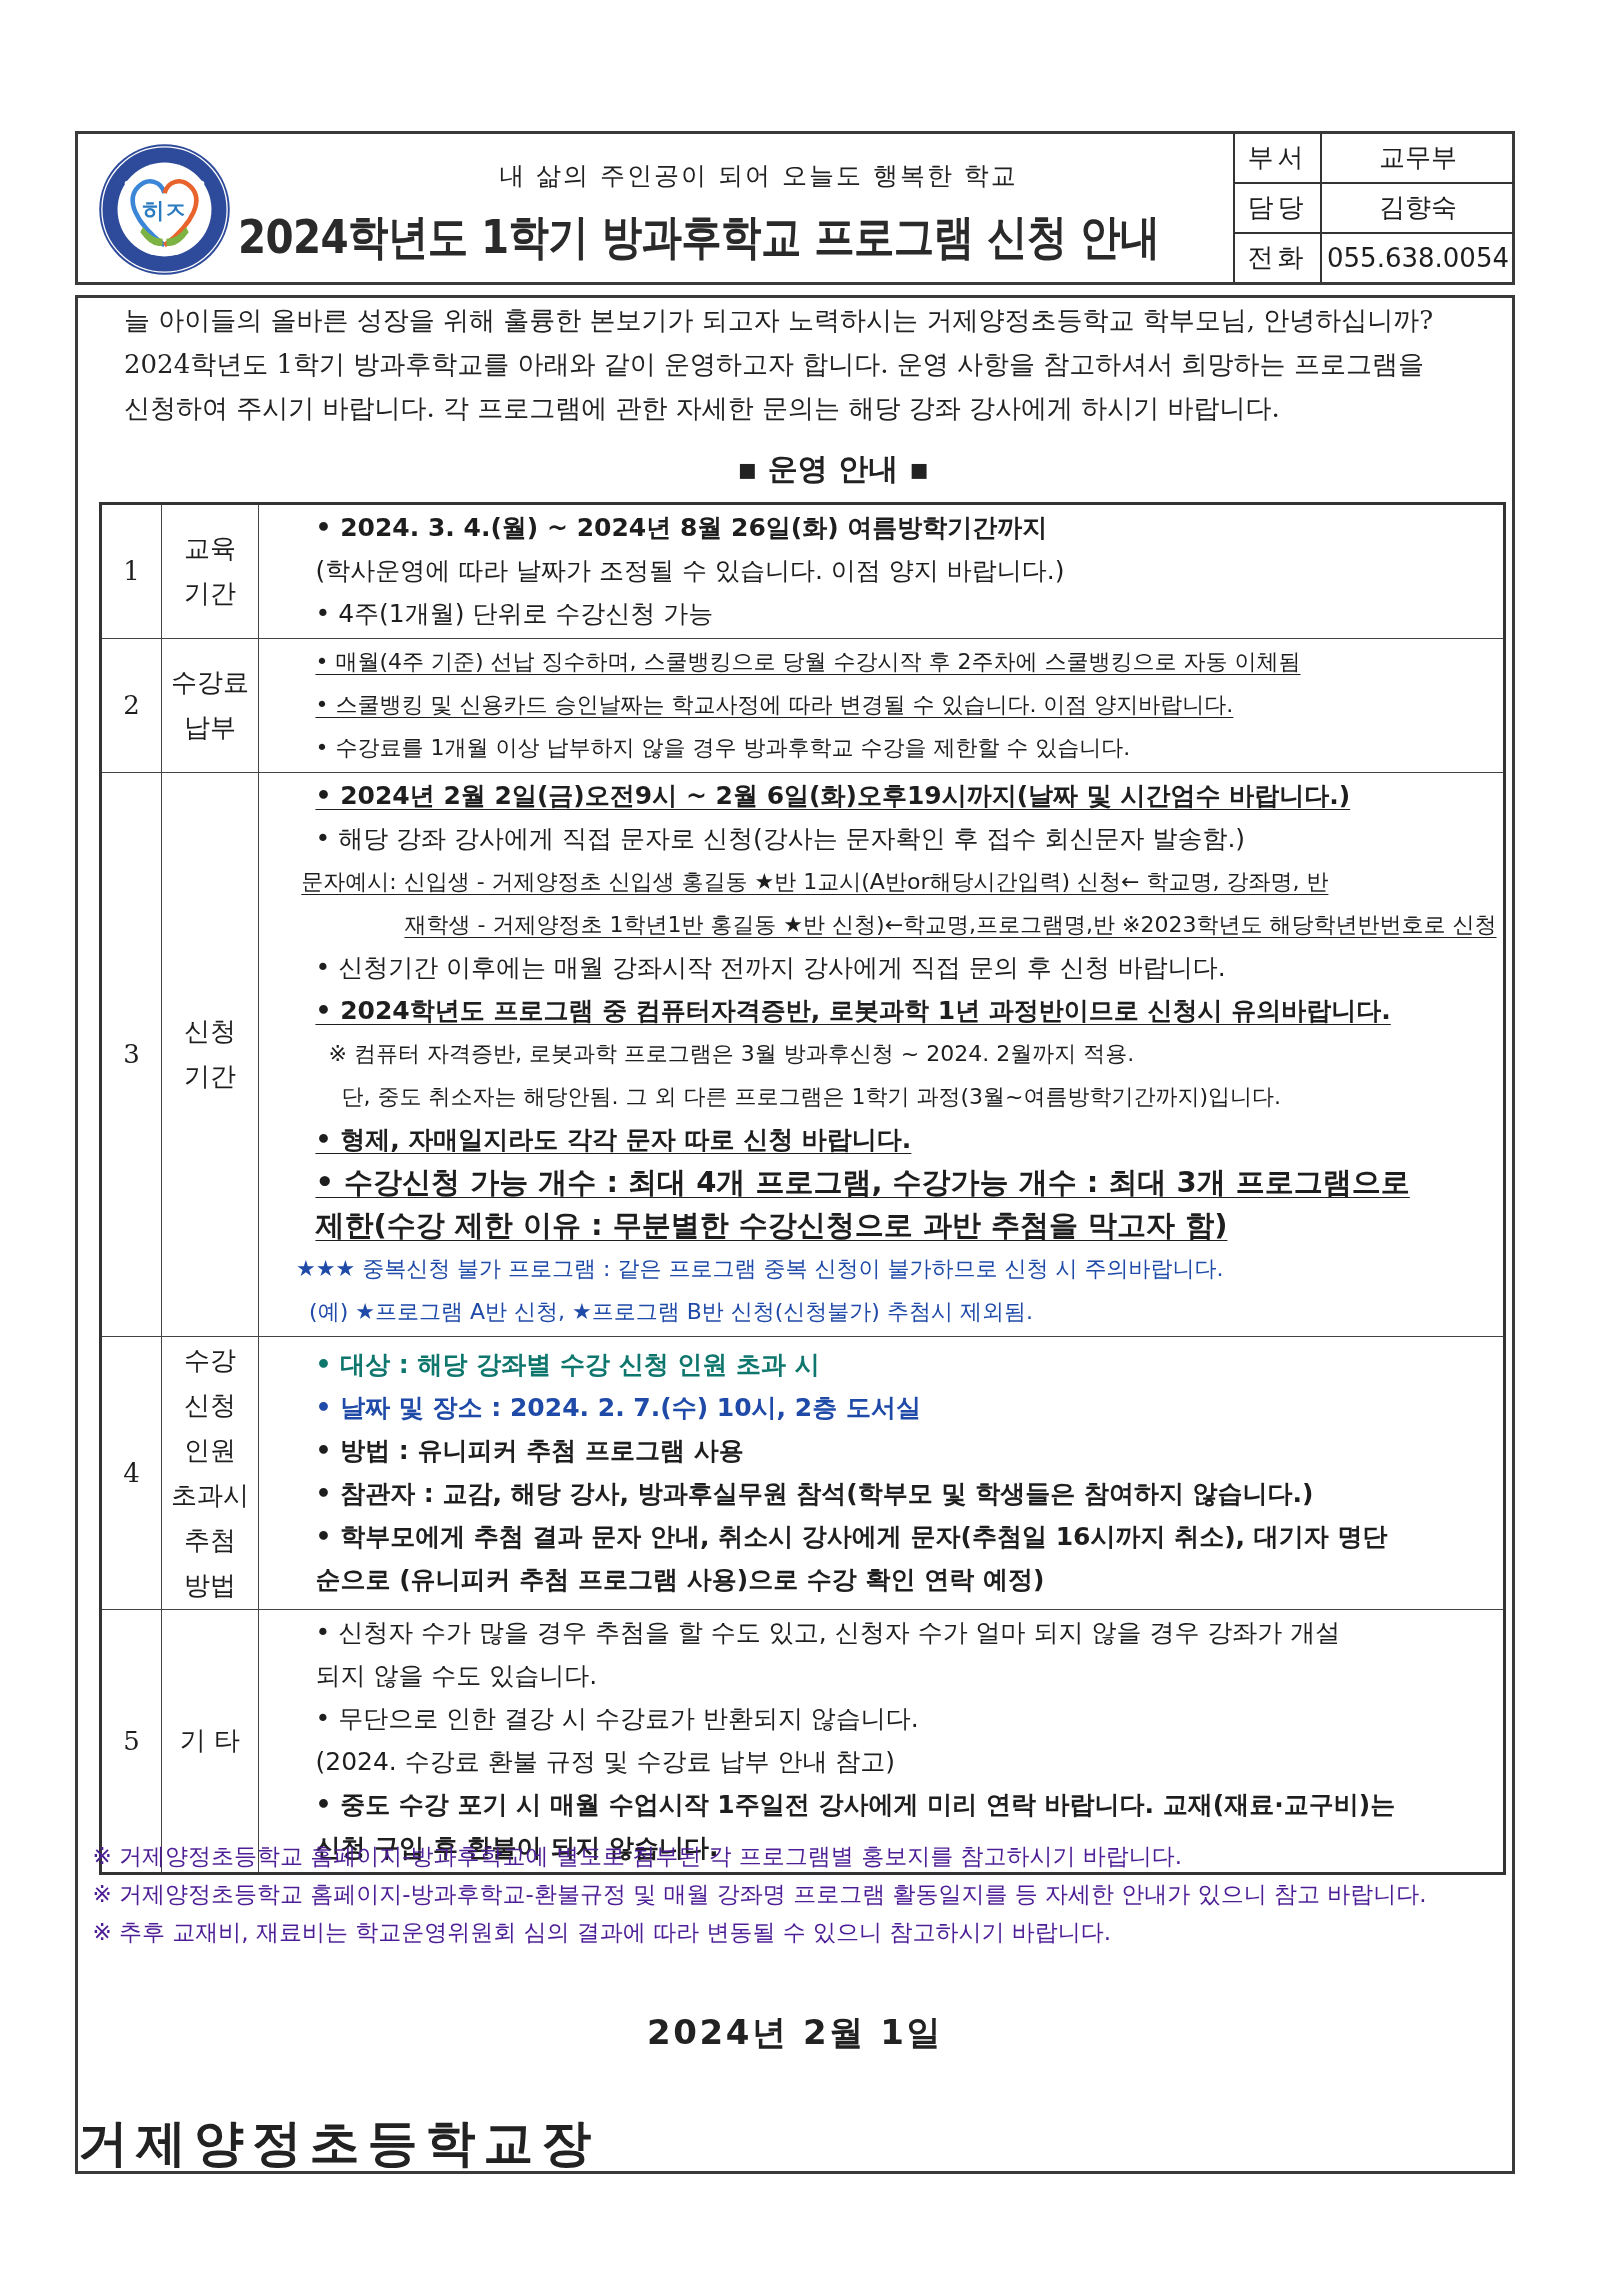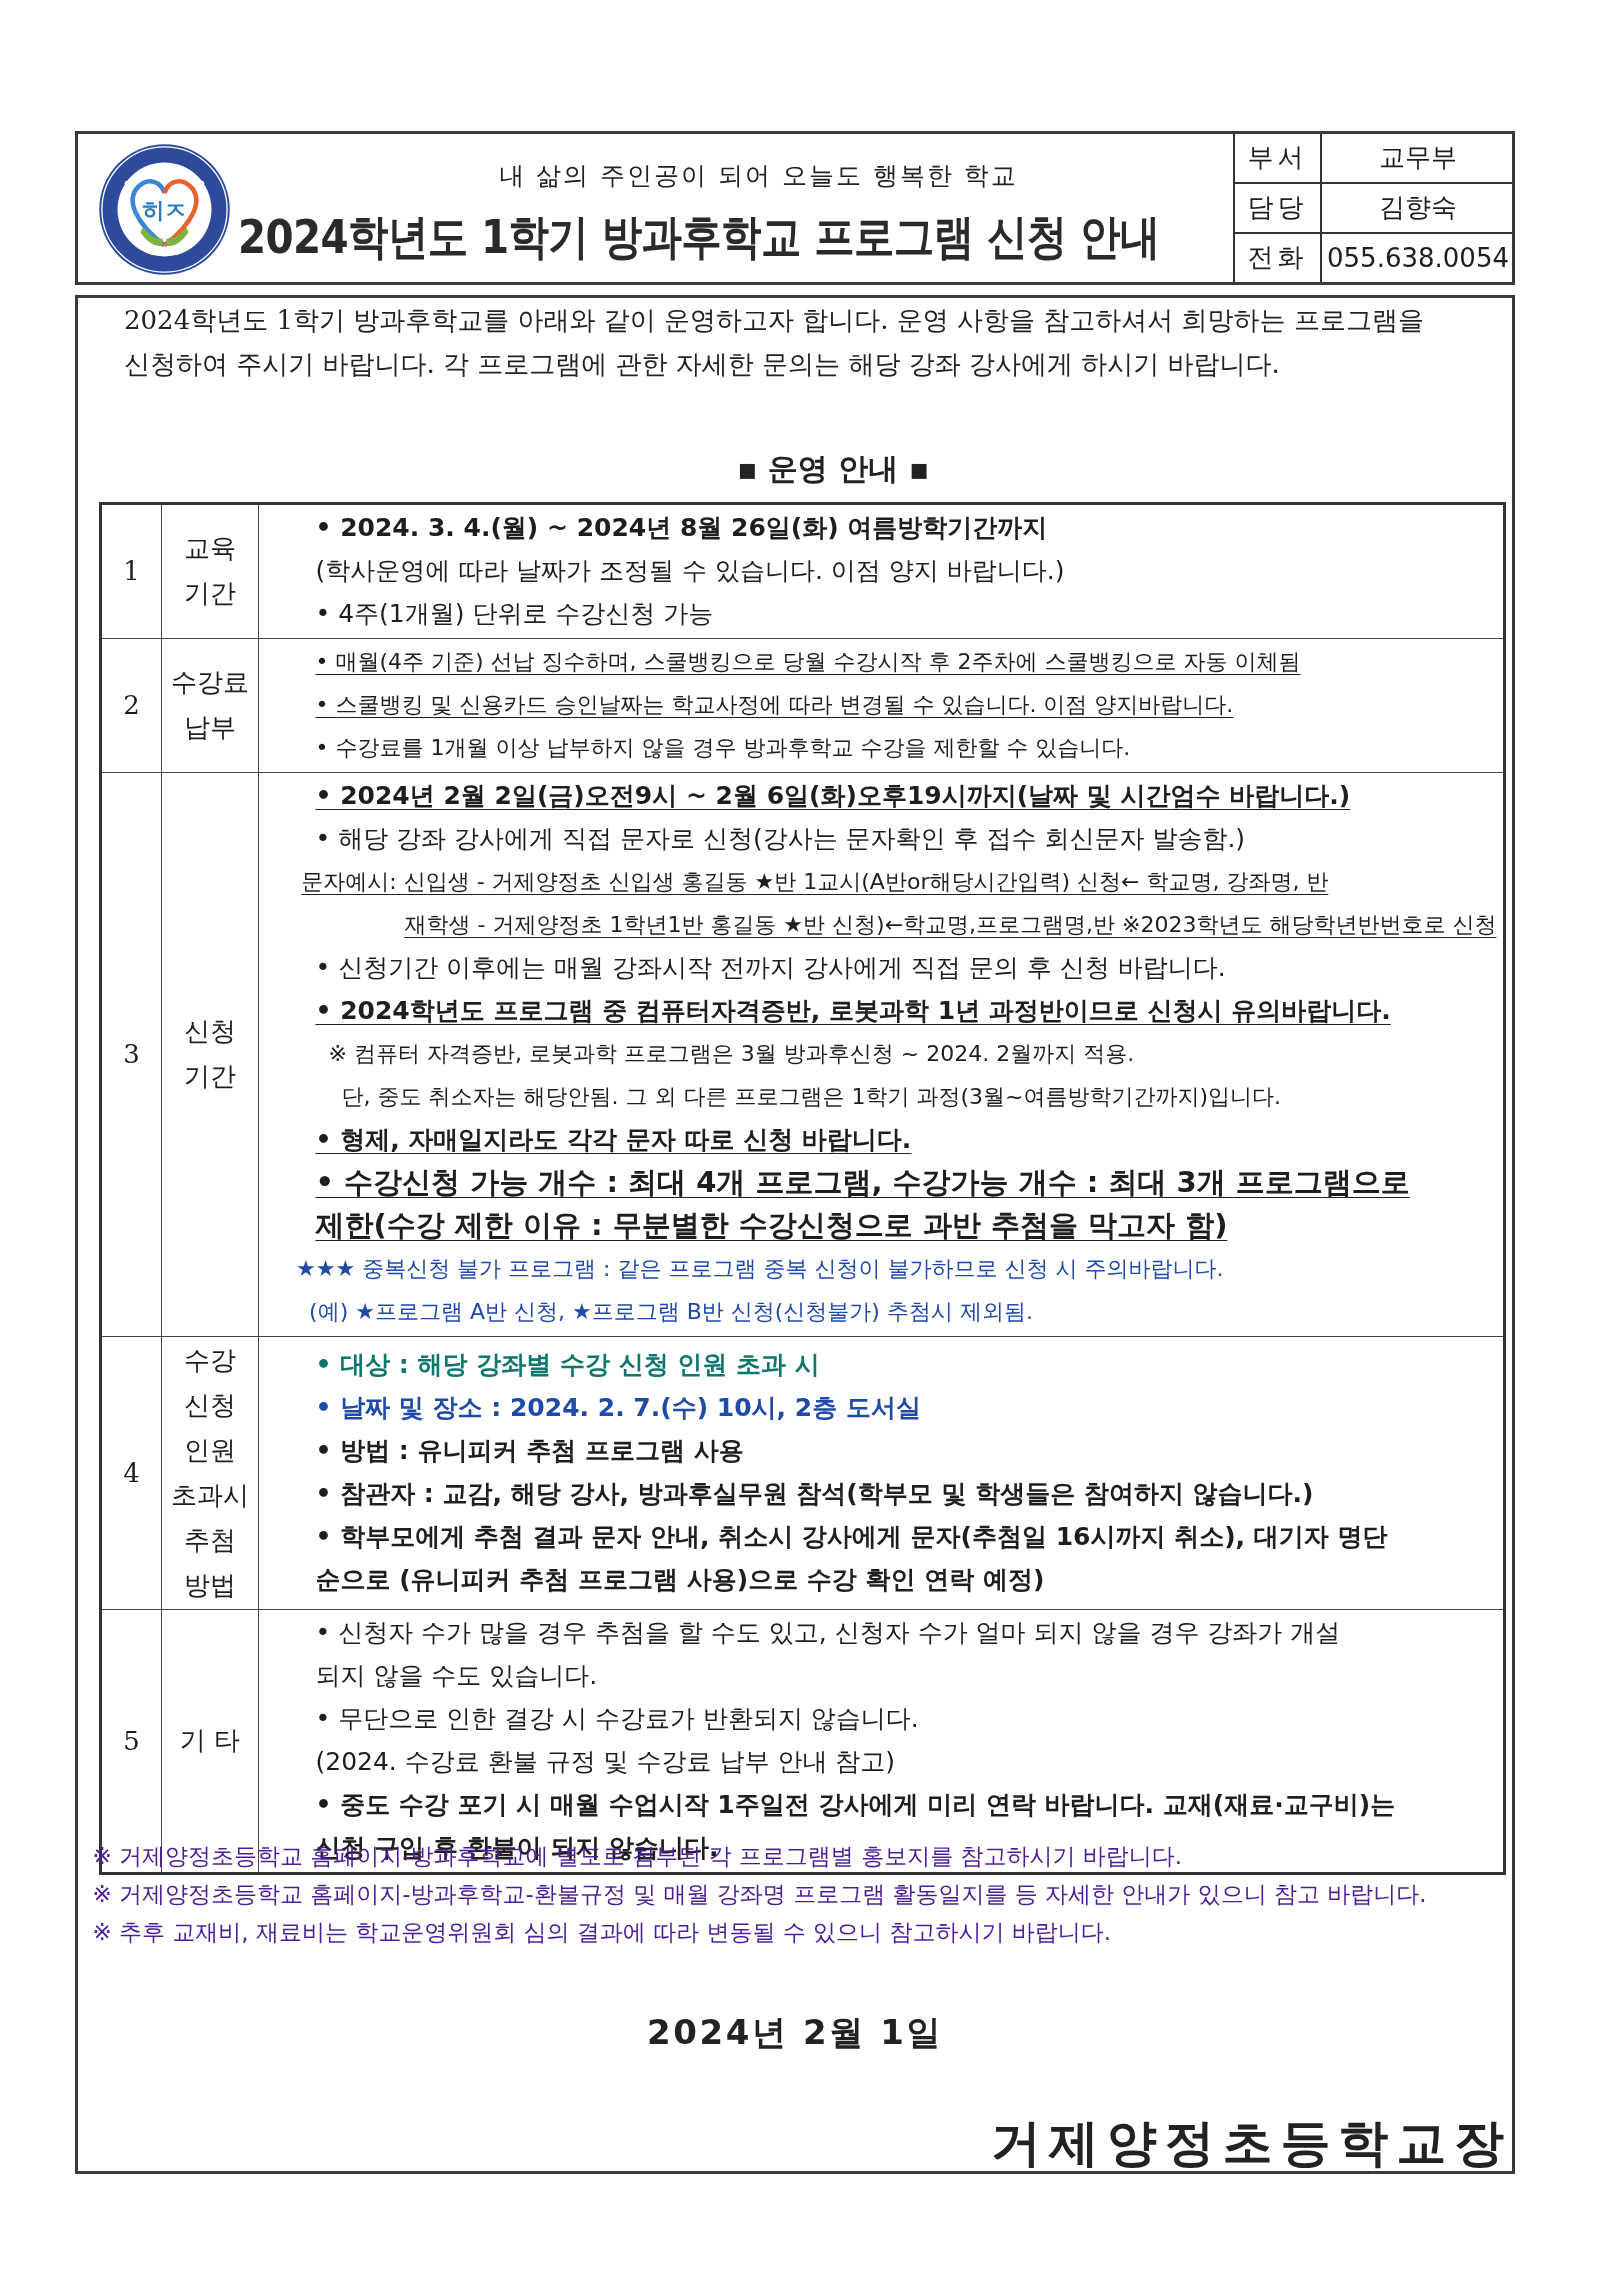--- a/index.html
+++ b/index.html
@@ -41,21 +41,21 @@
   .u { text-decoration:underline; text-underline-offset:5.2px; text-decoration-thickness:1.3px; }
   .bold { font-weight:bold; }
   .red { color:#0f766e; }
   .blue { color:#1f4aa8; }
   .small { font-size:22px; }
   .big { font-size:29px; }
 
   .notes { position:absolute; left:14.4px; top:1539px; width:1407px; font-size:23px; line-height:38px; color:#4c1d95; }
   .notes p { margin:0; white-space:nowrap; }
   .date { position:absolute; left:0; width:100%; top:1712px; text-align:center; font-size:34px; font-weight:bold; letter-spacing:2.6px; color:#222; }
-  .signer { position:absolute; left:0; width:100%; top:1812px; text-align:right; font-size:50px; font-weight:bold; letter-spacing:7.9px; color:#222; }
+  .signer { position:absolute; left:0; width:100%; top:1812px; text-align:left; font-size:50px; font-weight:bold; letter-spacing:7.9px; color:#222; }
 </style>
 </head>
 <body>
 
 <div class="header-box">
   <div class="logo">
     <svg width="137" height="137" viewBox="0 0 210 210">
       <circle cx="105" cy="105" r="100" fill="#2e4a9a"></circle>
       <circle cx="105" cy="105" r="72" fill="#ffffff"></circle>
       <circle cx="105" cy="105" r="96" fill="none" stroke="#ffffff" stroke-width="2"></circle>
@@ -83,20 +83,21 @@
     <tr>
       <td class="k">전화</td>
       <td>055.638.0054</td>
     </tr>
   </tbody>
     </table>
 </div>
 
 <div class="body-frame">
   <div class="intro">
+    <p>늘 아이들의 올바른 성장을 위해 훌륭한 본보기가 되고자 노력하시는 거제양정초등학교 학부모님, 안녕하십니까?</p>
     <p>2024학년도 1학기 방과후학교를 아래와 같이 운영하고자 합니다. 운영 사항을 참고하셔서 희망하는 프로그램을</p>
     <p>신청하여 주시기 바랍니다. 각 프로그램에 관한 자세한 문의는 해당 강좌 강사에게 하시기 바랍니다.</p>
   </div>
   <div class="section-title">▪ 운영 안내 ▪</div>
 
   <table class="main-table">
 
     <tbody>
         <tr style="height:128px">
       <td class="num">1</td>

